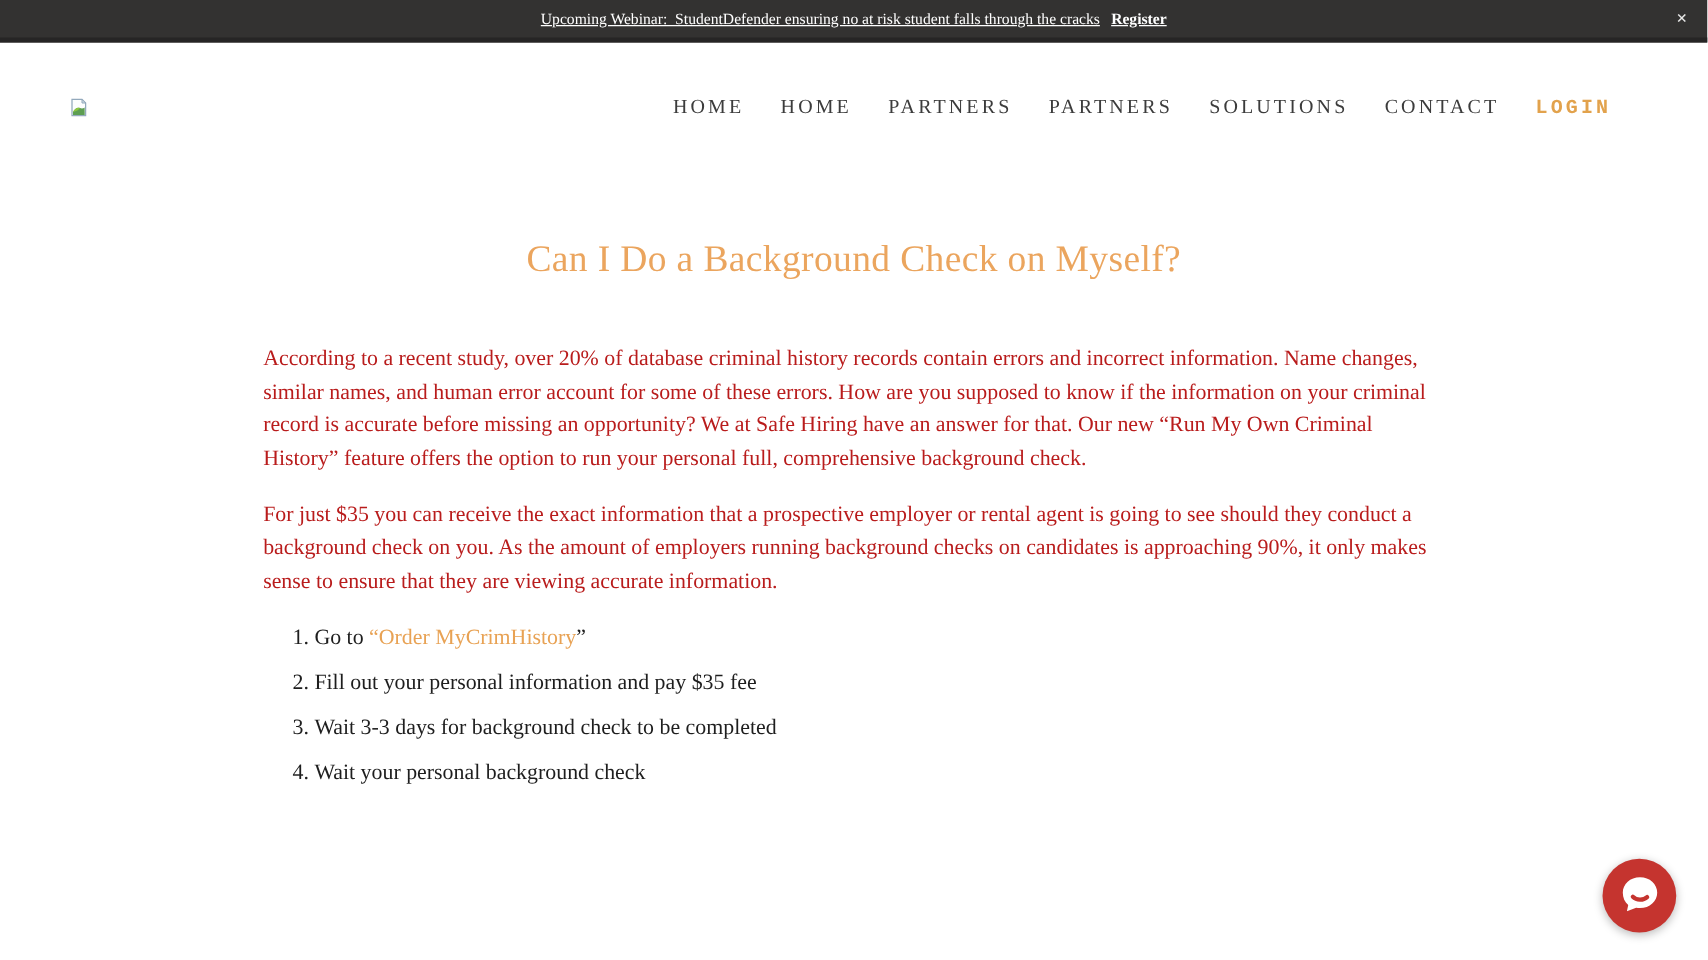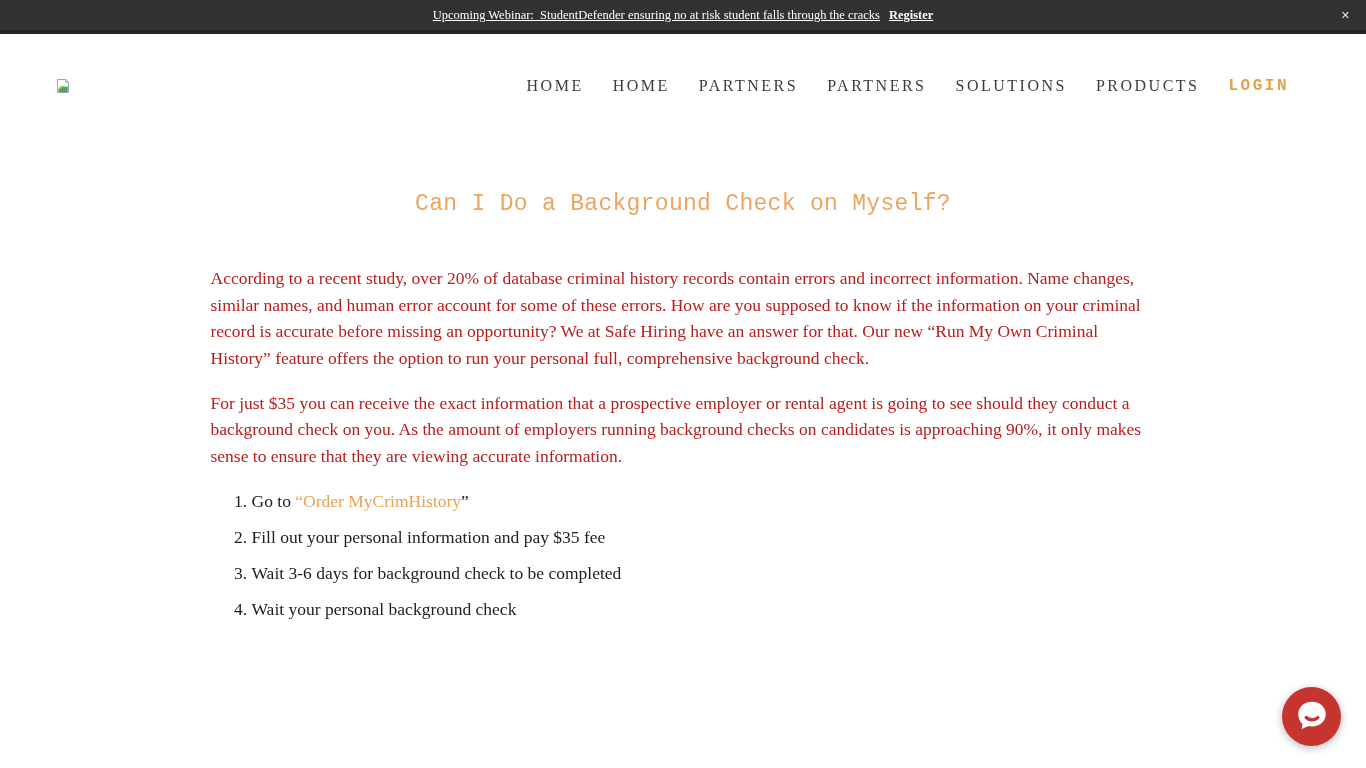--- a/index.html
+++ b/index.html
@@ -76,25 +76,24 @@
   }
 
   
   .content {
     width: 945px;
     margin: 0 auto;
   }
   .page-title {
     margin: 54px 0 48px;
     text-align: center;
-    font-size: 23px;
+    font-size: 30px;
     font-weight: 400;
     color: #eba55e;
     letter-spacing: 0.3px;
-    font-family: Liberation Mono, monospace;
   }
   .content p {
     font-size: 17.5px;
     line-height: 26.5px;
     margin: 0 0 18.5px;
     color: #b91c1c;
   }
   .steps {
     margin: 9px 0 0;
     padding-left: 41px;
@@ -147,33 +146,33 @@
         <path d="M3.4 11.6 c1.3-2.8 3.4-4.1 5.6-3.2 c-0.9 1.4-2.9 2.6-5.6 3.2 z" fill="#8cc63f"></path>
       </svg>
     </span>
   </a>
   <nav class="main-nav">
     <a class="nav-link">HOME</a>
     <a class="nav-link">HOME</a>
     <a class="nav-link">PARTNERS</a>
     <a class="nav-link">PARTNERS</a>
     <a class="nav-link">SOLUTIONS</a>
-    <a class="nav-link">PRODUCTS</a>
+    <a class="nav-link">CONTACT</a>
     <a class="nav-link login">LOGIN</a>
   </nav>
 </header>
 
 <main class="content">
   <h1 class="page-title">Can I Do a Background Check on Myself?</h1>
   <p>According to a recent study, over 20% of database criminal history records contain errors and incorrect information. Name changes, similar names, and human error account for some of these errors. How are you supposed to know if the information on your criminal record is accurate before missing an opportunity? We at Safe Hiring have an answer for that. Our new “Run My Own Criminal History” feature offers the option to run your personal full, comprehensive background check.</p>
   <p>For just $35 you can receive the exact information that a prospective employer or rental agent is going to see should they conduct a background check on you. As the amount of employers running background checks on candidates is approaching 90%, it only makes sense to ensure that they are viewing accurate information.</p>
   <ol class="steps">
     <li><span>Go to </span><a class="step-link">“Order MyCrimHistory</a><span>”</span></li>
     <li>Fill out your personal information and pay $35 fee</li>
-    <li>Wait 3-6 days for background check to be completed</li>
+    <li>Wait 3-3 days for background check to be completed</li>
     <li>Wait your personal background check</li>
   </ol>
 </main>
 
 <button class="chat-launcher">
   <span>
     <svg width="36" height="36" viewBox="0 0 34 34">
       <path fill="#ffffff" d="M17 4.6 C24.4 4.6 30 9.8 30 16.2 c0 6.4-5.6 11.6-13 11.6 c-1 0-2-.1-2.9-.3 L7.1 30.2 l1-4.7 C5.5 23.3 4 19.9 4 16.2 C4 9.8 9.6 4.6 17 4.6 z"></path>
       <path d="M11.6 19.3 a7.2 6 0 0 0 10.8 0.2" stroke="#c5342f" stroke-width="3.2" fill="none" stroke-linecap="round"></path>
     </svg>

